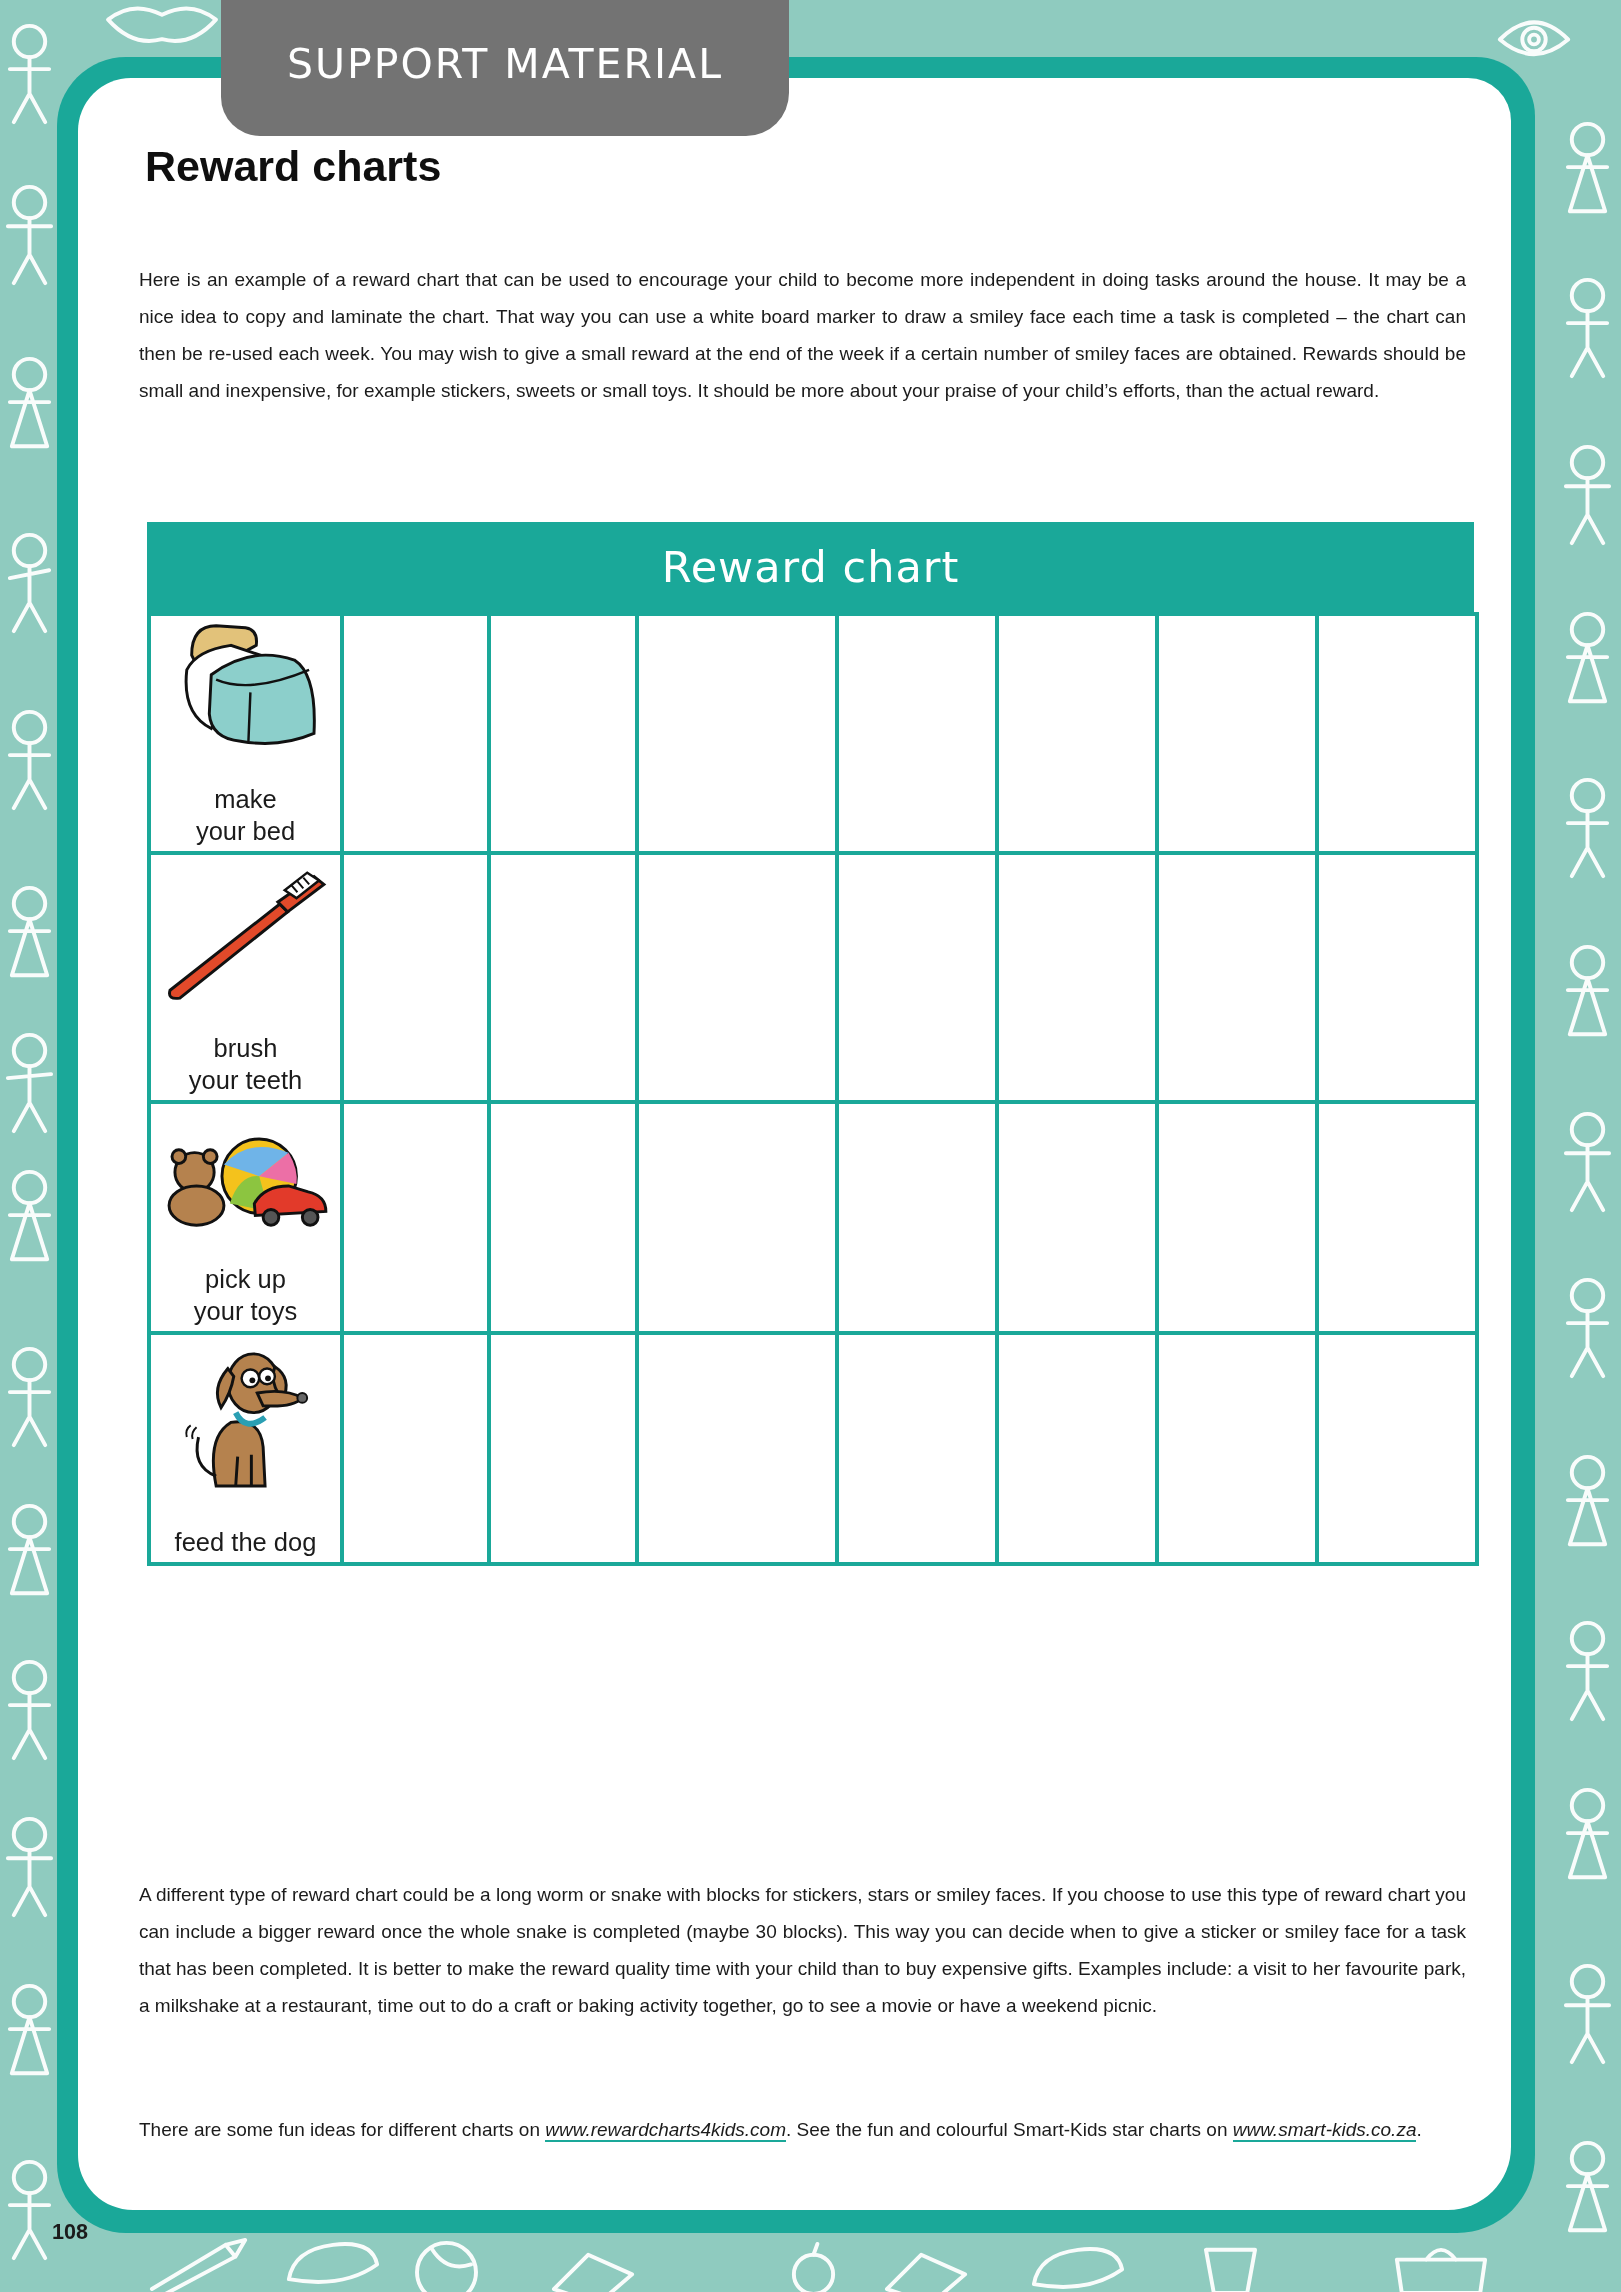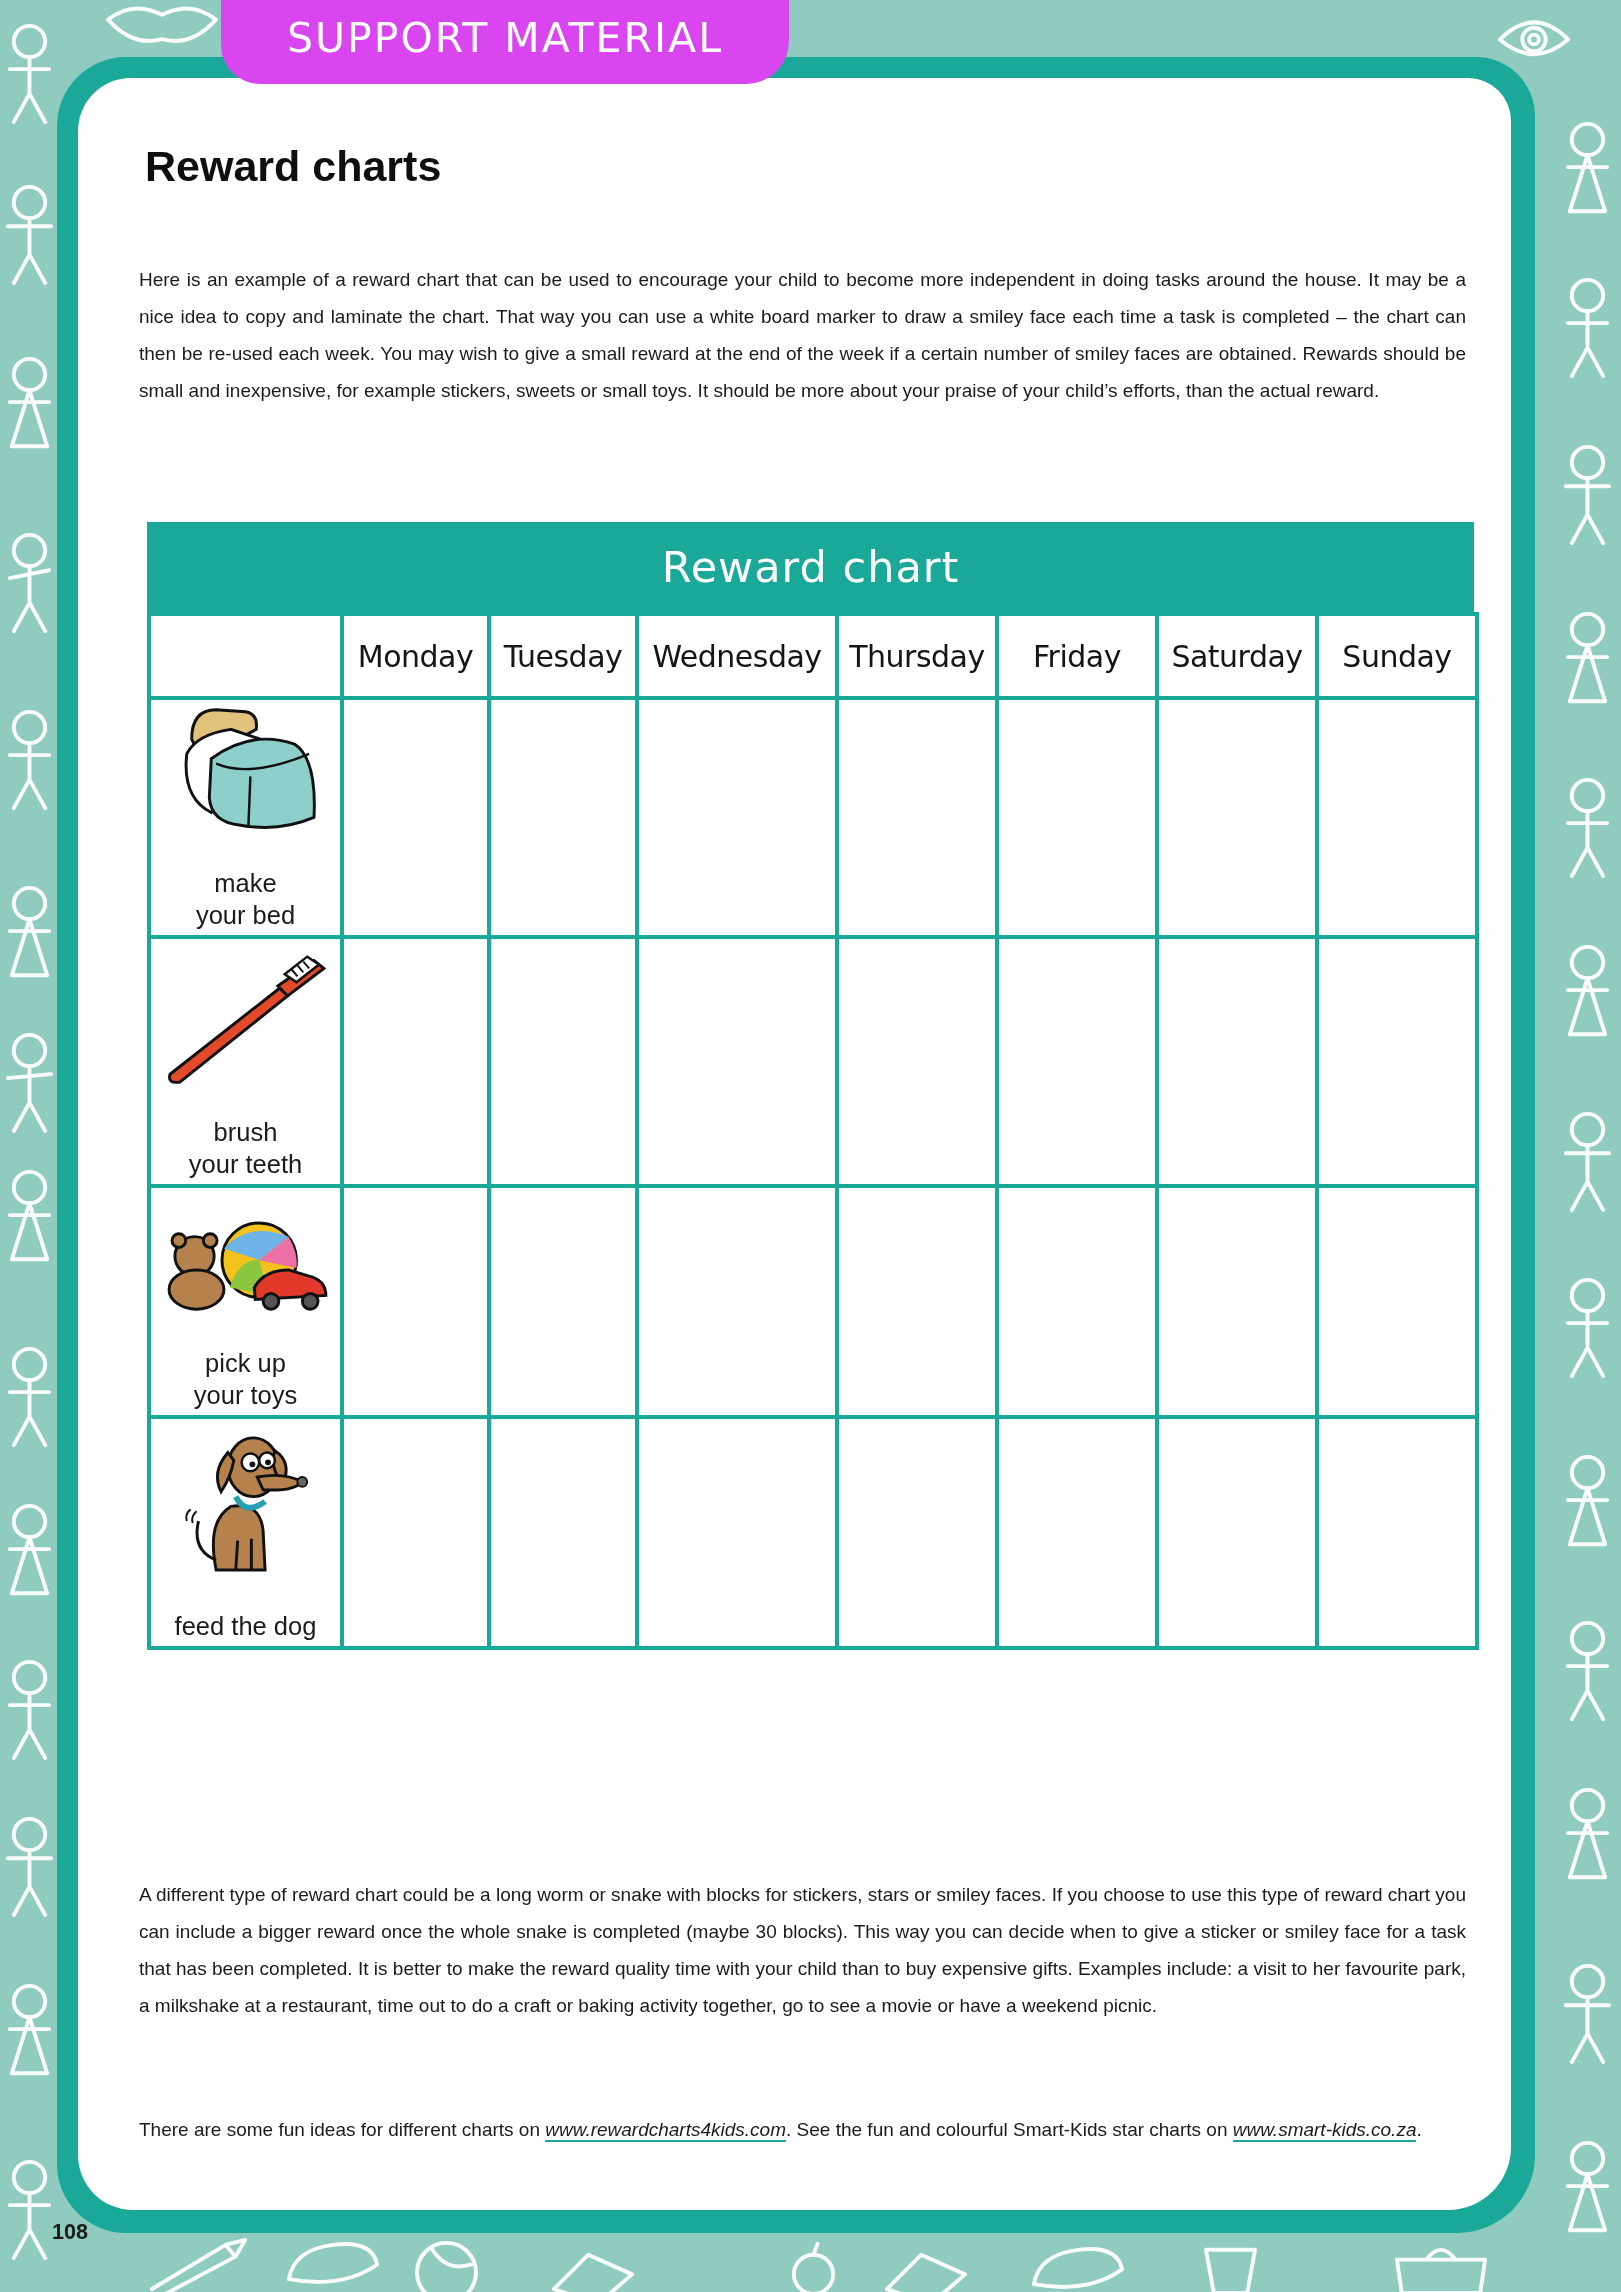--- a/index.html
+++ b/index.html
@@ -23,22 +23,22 @@
   .sheet {
     position: absolute;
     left: 78px; top: 78px;
     width: 1433px; height: 2132px;
     background: #ffffff;
     border-radius: 53px 43px 63px 55px;
   }
   .tab {
     position: absolute;
     left: 221px; top: 0px;
-    width: 568px; height: 84px;
-    background: #d946ef;
+    width: 568px; height: 136px;
+    background: #737373;
     border-radius: 0 0 43px 39px;
     display: flex; align-items: center; justify-content: center;
   }
   .tab span {
     color: #ffffff;
     font-family: "DejaVu Sans", sans-serif;
     font-size: 41px;
     letter-spacing: 2px;
     margin-top: -7.8px;
     font-weight: normal;
@@ -299,30 +299,20 @@
       <col style="width:193px">
         <col style="width:147px">
         <col style="width:148px">
         <col style="width:200px">
         <col style="width:160px">
         <col style="width:160px">
         <col style="width:160px">
         <col style="width:160px">
     </colgroup>
     <tbody>
-        <tr>
-      <th></th>
-      <th>Monday</th>
-      <th>Tuesday</th>
-      <th>Wednesday</th>
-      <th>Thursday</th>
-      <th>Friday</th>
-      <th>Saturday</th>
-      <th>Sunday</th>
-    </tr>
 
     <tr class="task-row">
       <td class="task-cell">
         <svg class="task-img" width="147" height="137" viewBox="0 0 150 140">
           <path d="M20 40 Q20 10 45 10 L75 12 Q88 14 86 30 L30 60 Z" fill="#e2c27a" stroke="#111" stroke-width="3"></path>
           <path d="M15 55 Q25 35 60 30 L90 40 L40 115 Q10 100 15 55Z" fill="#ffffff" stroke="#111" stroke-width="3"></path>
           <path d="M40 60 Q80 30 125 45 Q148 60 145 120 Q110 135 70 128 Q40 125 38 100 Z" fill="#8ccfcb" stroke="#111" stroke-width="3"></path>
           <path d="M45 65 Q80 80 140 55 M80 78 L78 128" stroke="#111" stroke-width="2.5" fill="none"></path>
         </svg>
         <span class="task-label">make

